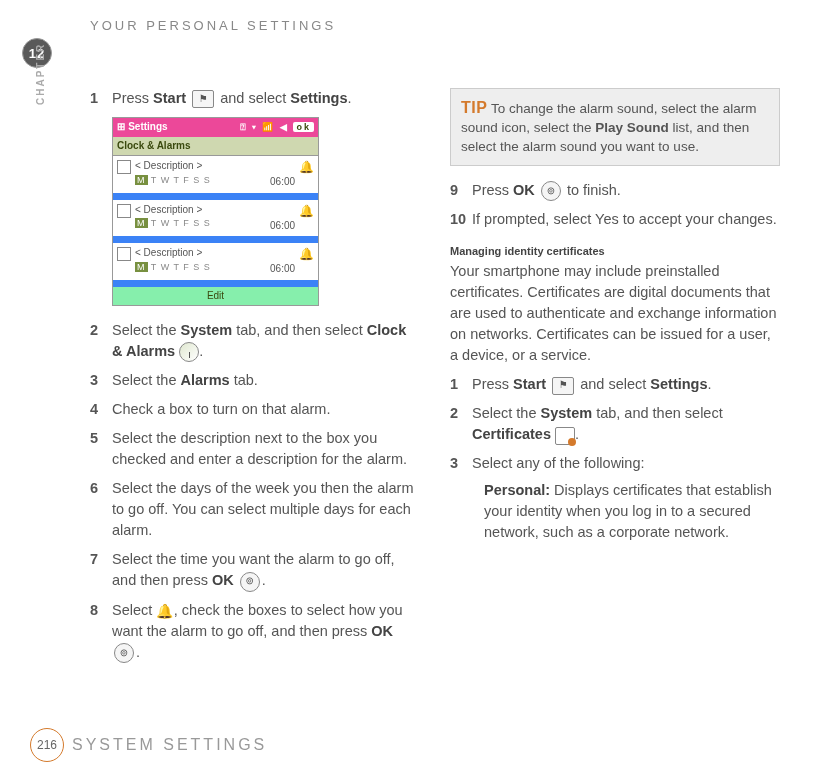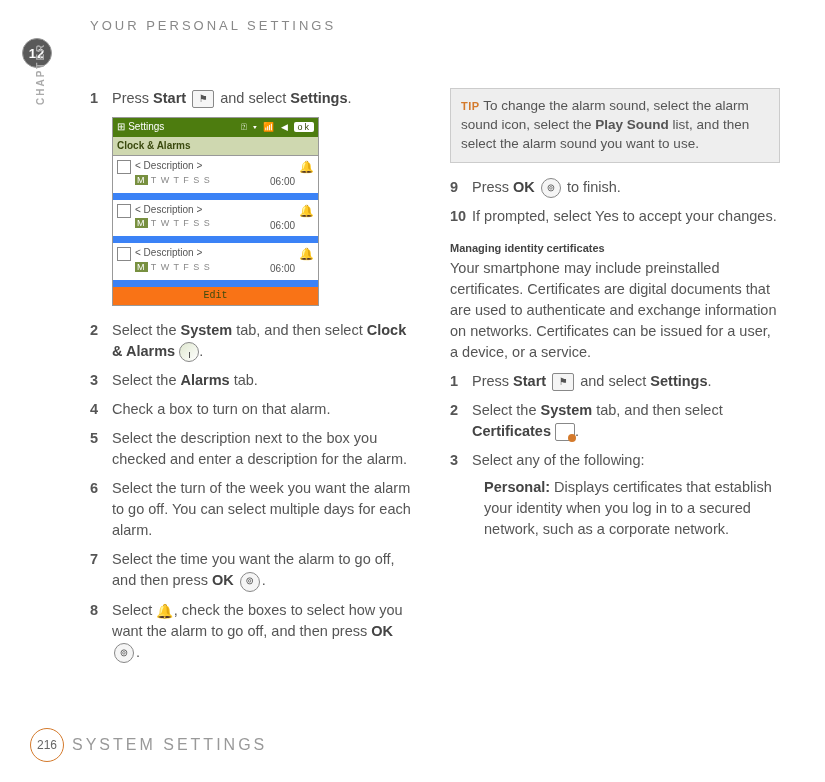--- a/index.html
+++ b/index.html
@@ -83,21 +83,21 @@
     background: #eee;
     border: 1px solid #ccc;
     padding: 8px 10px;
     font-size: 13.5px;
     line-height: 1.4;
     margin-bottom: 14px;
   }
   .tipbox .tip {
     color: #d47a2c;
     font-weight: bold;
-    font-size: 11px;
+    font-size: 16px;
     letter-spacing: 0.5px;
   }
   .inline-icon {
     display: inline-flex;
     vertical-align: middle;
     width: 20px;
     height: 16px;
     border: 1px solid #888;
     border-radius: 2px;
     background: #f5f5f5;
@@ -110,27 +110,27 @@
     width: 18px; height: 18px; border-radius: 50%;
   }
   .screenshot {
     width: 205px;
     border: 1px solid #999;
     margin: 8px 0 14px 22px;
     background: #fff;
     font-size: 10px;
   }
   .ss-titlebar {
-    background: #4d7c0f;
+    background: #ec4899;
     color: #fff;
     display: flex;
     justify-content: space-between;
     align-items: center;
     padding: 2px 4px;
-    font-weight: normal;
+    font-weight: bold;
     gap: 24px;
   }
   .ss-titlebar .icons { font-size: 9px; letter-spacing: 2px; }
   .ss-titlebar .ok { background:#fff; color:#3a4a0e; padding:0 3px; border-radius:2px; font-size:9px;}
   .ss-subbar {
     background: #cfd8b0;
     padding: 2px 4px;
     font-weight: bold;
     color: #3a4a0e;
     border-bottom: 1px solid #999;
@@ -153,26 +153,25 @@
     border-top:1px solid #999;
   }
   .ss-tabs div {
     padding: 2px 8px;
     color:#fff;
     font-size:9px;
     border-right:1px solid #fff;
   }
   .ss-tabs .active { background:#cfd8b0; color:#3a4a0e;}
   .ss-bottom {
-    background:#f97316;
+    background:#86efac;
     text-align:center;
     padding:2px;
     font-size:10px;
     color:#3a4a0e;
-    font-family:Liberation Mono, monospace;
   }
   .clock-icon {
     display:inline-block;
     width:18px;height:18px;
     border:1px solid #888;
     border-radius:50%;
     background:linear-gradient(135deg,#e0e8d0,#fff);
     vertical-align:middle;
     position:relative;
   }
@@ -313,21 +312,21 @@
         <div class="steptxt">Check a box to turn on that alarm.</div>
       </div>
 
       <div class="step">
         <div class="stepnum">5</div>
         <div class="steptxt">Select the description next to the box you checked and enter a description for the alarm.</div>
       </div>
 
       <div class="step">
         <div class="stepnum">6</div>
-        <div class="steptxt">Select the turn of the week you want the alarm to go off. You can select multiple days for each alarm.</div>
+        <div class="steptxt">Select the days of the week you then the alarm to go off. You can select multiple days for each alarm.</div>
       </div>
 
       <div class="step">
         <div class="stepnum">7</div>
         <div class="steptxt">
           <span>Select the time you want the alarm to go off, and then press </span><b>OK</b>
           <span class="inline-icon round">⊚</span><span>.</span>
         </div>
       </div>
 

